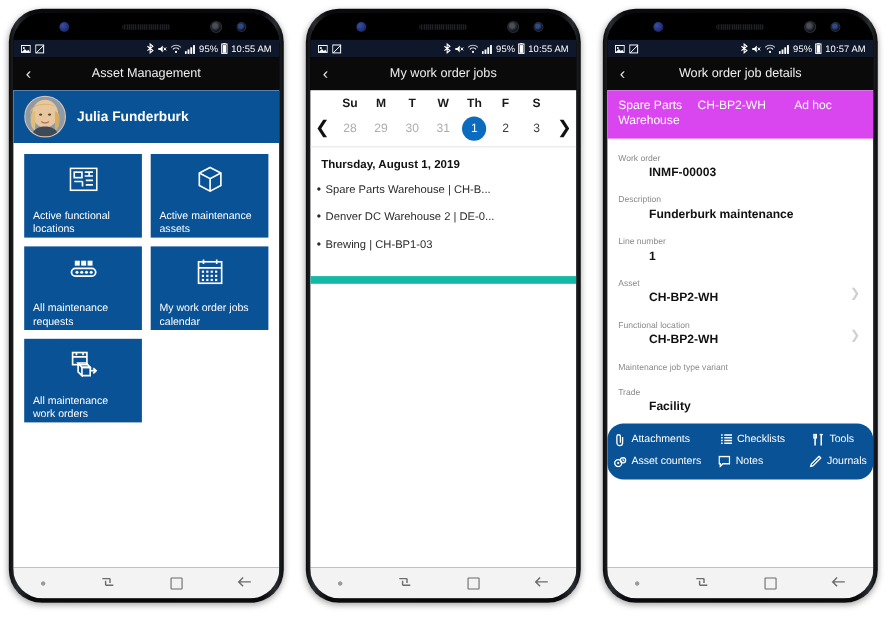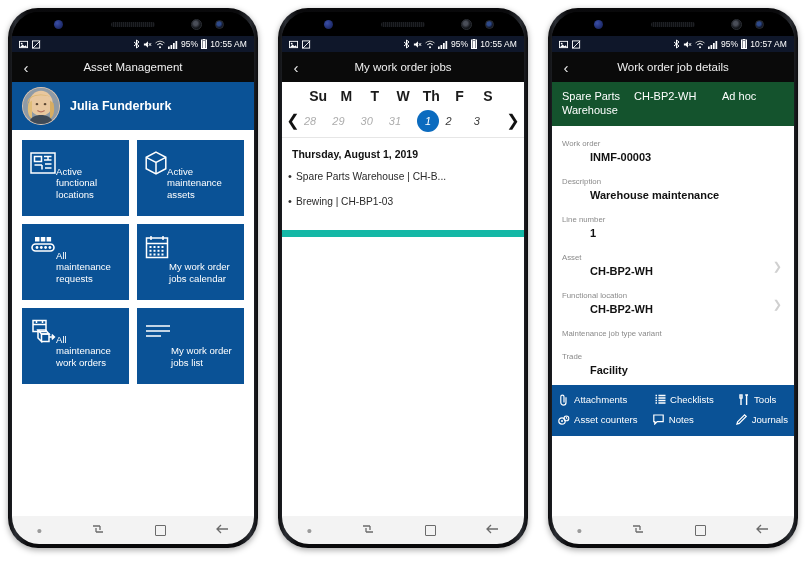--- a/index.html
+++ b/index.html
@@ -91,74 +91,74 @@
     border: 1px solid rgba(255,255,255,.35); position: relative; background: #c9a88a;
   }
   .avatar svg { display: block; width: 100%; height: 100%; }
   .user-name { color: #fff; font-size: 12.5px; font-weight: bold; }
 
   .tiles {
     padding: 10px 10px 0 10px; display: grid; grid-template-columns: 1fr 1fr;
     gap: 8px;
   }
   .tile {
-    background: #0a5296; height: 76px; padding: 8px 8px 16px 8px;
-    display: flex; flex-direction: row; color: #fff;
+    background: #0a5296; height: 76px; padding: 8px 8px 2px 8px;
+    display: flex; flex-direction: column; color: #fff;
   }
   .tile .t-icon { height: 30px; display: flex; align-items: center; justify-content: center; }
   .tile .t-icon svg { display: block; }
   .tile .t-label { margin-top: auto; font-size: 9.6px; line-height: 1.18; }
 
   
   .cal-head {
     display: grid; grid-template-columns: 22px repeat(7,1fr) 22px;
     align-items: center; padding-top: 6px;
   }
-  .cal-head .dow { text-align: center; font-size: 14px; font-weight: bold; color: #1a1a1a; }
+  .cal-head .dow { text-align: center; font-size: 11px; font-weight: bold; color: #1a1a1a; }
   .cal-row {
     display: grid; grid-template-columns: 22px repeat(7,1fr) 22px;
     align-items: center; height: 34px; border-bottom: 1px solid #e6e6e6;
   }
   .cal-arrow { text-align: center; font-size: 16px; color: #111; line-height: 1; font-weight: 300; }
-  .cal-day { text-align: left; font-size: 11px; color: #adadad; font-style: italic; }
+  .cal-day { text-align: center; font-size: 11px; color: #adadad; }
   .cal-day.cur { color: #3c3c3c; }
   .cal-day.sel { color: #fff; }
   .cal-day.sel span {
     display: inline-flex; align-items: center; justify-content: center;
     width: 22px; height: 22px; border-radius: 50%; background: #0b6bbf; font-size: 11px;
   }
   .date-title { font-size: 10.5px; font-weight: bold; color: #111; padding: 10px 10px 4px 10px; }
   .jobs li {
     list-style: none; font-size: 10.2px; color: #2b2b2b; padding: 7px 10px 7px 14px;
     position: relative;
   }
   .jobs li::before {
     content: "\2022"; position: absolute; left: 6px; top: 6px; color: #2b2b2b; font-size: 11px;
   }
   .jobs { border-bottom: 7px solid #14b8a6; padding-bottom: 16px; }
 
   
   .job-head {
-    background: #14532d; color: #fff; min-height: 44px; display: flex;
+    background: #d946ef; color: #fff; min-height: 44px; display: flex;
     align-items: flex-start; padding: 8px 0 8px 10px; gap: 0; white-space: nowrap;
   }
   .job-head .jh {
     font-size: 11px; line-height: 1.25;
   }
   .job-head .jh.a { width: 72px; white-space: normal; }
   .job-head .jh.b { width: 88px; }
   .job-head .jh.c { width: 70px; }
 
   .fields { padding: 8px 10px 0 10px; }
   .field { position: relative; padding: 5px 0 7px 0; }
   .field .lbl { font-size: 7.8px; color: #8a8a8a; line-height: 1.3; }
   .field .val { font-size: 11px; color: #111; font-weight: bold; line-height: 1.35; margin-top: 1px; padding-left: 28px; }
   .field .chev { position: absolute; right: 2px; top: 12px; color: #d0d0d0; font-size: 11px; }
 
-  .actionbar { background: #0a5296; color: #fff; padding: 5px 6px 6px 6px; }
+  .actionbar { background: #0a5296; color: #fff; padding: 5px 6px 6px 6px; border-radius: 15px; }
   .ab-row { display: flex; align-items: center; gap: 0; height: 20px; white-space: nowrap; }
   .ab-item { display: flex; align-items: center; gap: 4px; font-size: 9.6px; color: #fff; }
   .ab-item .ai { width: 12px; display: flex; align-items: center; justify-content: center; }
   .ab-item .ai svg { display: block; }
   .ab-row .ab-item:nth-child(1) { width: 96px; }
   .ab-row .ab-item:nth-child(2) { width: 84px; }
 </style>
 </head>
 <body>
 
@@ -320,28 +320,20 @@
                   <path d="M6.5 1.5 L6.5 4 M12.5 1.5 L12.5 4 M3 5.5 L16 5.5" stroke="#fff" stroke-width="1.5"></path>
                   <path d="M8 11 L15.5 11 L19 15 L11.5 15 Z" fill="none" stroke="#fff" stroke-width="1.5"></path>
                   <path d="M8 11 L8 19 L11.5 22.5 L11.5 15" fill="none" stroke="#fff" stroke-width="1.5"></path>
                   <path d="M11.5 15 L19 15 L19 22.5 L11.5 22.5" fill="none" stroke="#fff" stroke-width="1.5"></path>
                   <path d="M19 18 L24 18 M21.8 15.6 L24.4 18 L21.8 20.4" fill="none" stroke="#fff" stroke-width="1.5"></path>
                 </svg>
             </div>
             <div class="t-label">All maintenance work orders</div>
           </div>
 
-          <div class="tile">
-            <div class="t-icon">
-              <svg width="26" height="16" viewBox="0 0 26 16">
-                  <path d="M1 3 L25 3 M1 8 L25 8 M1 13 L16 13" stroke="#fff" stroke-width="1.6" fill="none"></path>
-                </svg>
-            </div>
-            <div class="t-label">My work order jobs list</div>
-          </div>
         </div>
       </div>
 
       <div class="navbar">
         <span class="nb dot">•</span>
         <span class="nb">
           <svg width="14" height="14" viewBox="0 0 14 14">
               <path d="M2 4 L9 4 M9 4 L9 8 M12 10 L5 10 M5 10 L5 6" stroke="#6b6b6b" stroke-width="1.3" fill="none"></path>
             </svg>
         </span>
@@ -445,20 +437,21 @@
           <span class="cal-day sel"><span>1</span></span>
           <span class="cal-day cur">2</span>
           <span class="cal-day cur">3</span>
           <span class="cal-arrow">❯</span>
         </div>
 
         <div class="date-title">Thursday, August 1, 2019</div>
 
         <ul class="jobs">
           <li>Spare Parts Warehouse | CH-B...</li>
+          <li>Denver DC Warehouse 2 | DE-0...</li>
           <li>Brewing | CH-BP1-03</li>
         </ul>
       </div>
 
       <div class="navbar">
         <span class="nb dot">•</span>
         <span class="nb">
           <svg width="14" height="14" viewBox="0 0 14 14">
               <path d="M2 4 L9 4 M9 4 L9 8 M12 10 L5 10 M5 10 L5 6" stroke="#6b6b6b" stroke-width="1.3" fill="none"></path>
             </svg>
@@ -549,21 +542,21 @@
           <div class="jh c">Ad hoc</div>
         </div>
 
         <div class="fields">
           <div class="field">
             <div class="lbl">Work order</div>
             <div class="val">INMF-00003</div>
           </div>
           <div class="field">
             <div class="lbl">Description</div>
-            <div class="val">Warehouse maintenance</div>
+            <div class="val">Funderburk maintenance</div>
           </div>
           <div class="field">
             <div class="lbl">Line number</div>
             <div class="val">1</div>
           </div>
           <div class="field">
             <div class="lbl">Asset</div>
             <div class="val">CH-BP2-WH</div>
             <div class="chev">❯</div>
           </div>

